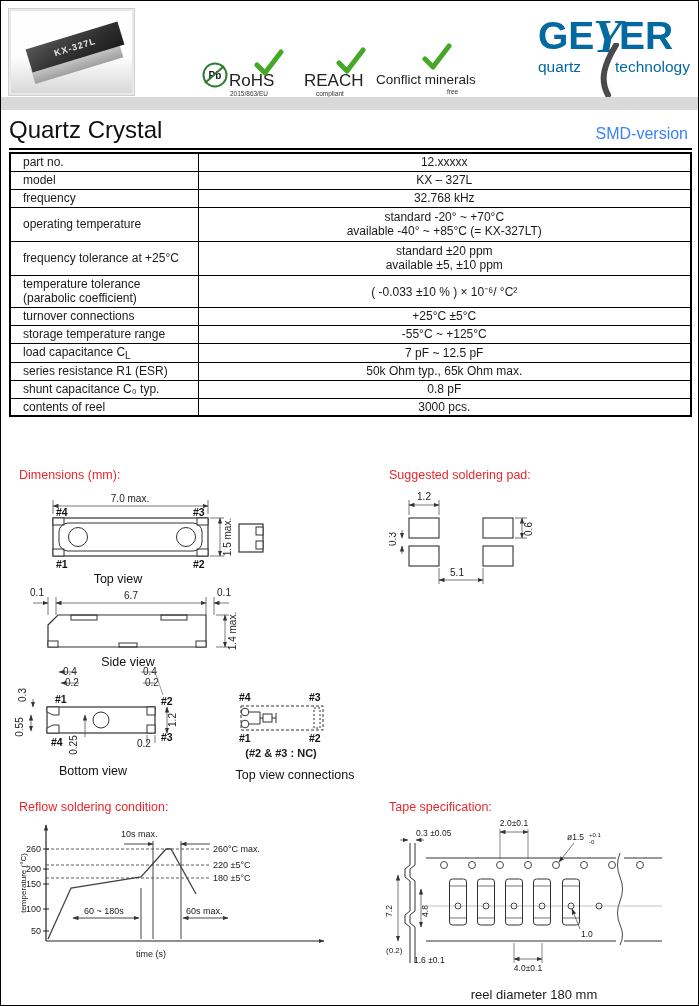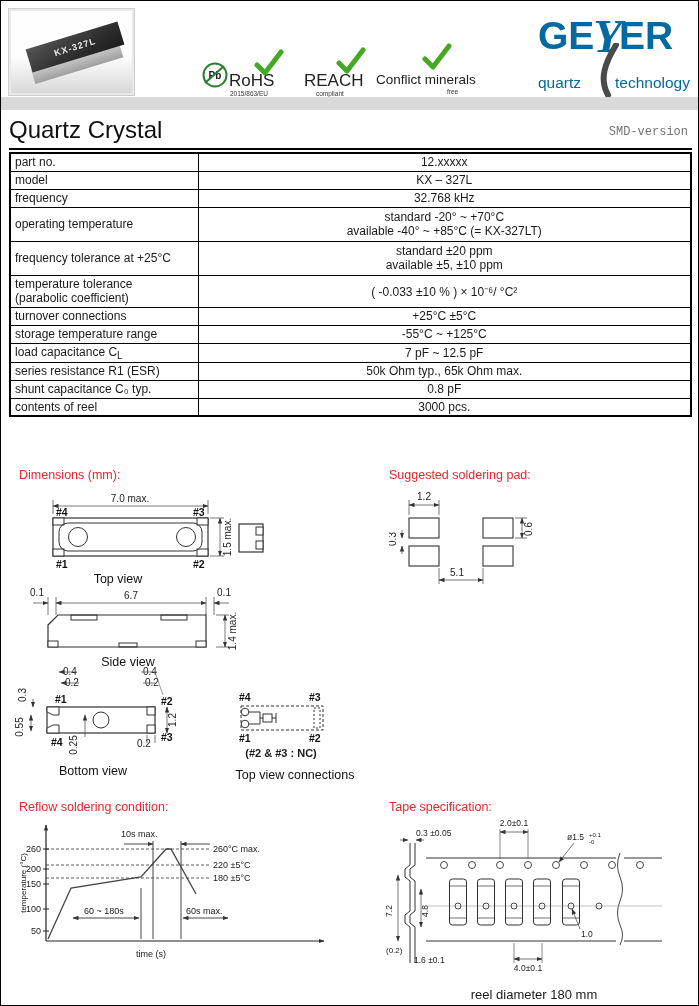--- a/index.html
+++ b/index.html
@@ -21,28 +21,28 @@
   .chip-body{left:16px;top:24px;width:96px;height:24px;background:linear-gradient(160deg,#555 0%,#2e2e2e 60%,#1c1c1c);
              transform:rotate(-17deg);color:#e8e8e8;font-size:9px;font-weight:bold;
              display:flex;align-items:center;justify-content:center;letter-spacing:1px;}
   .certs{font-size:17px;color:#222;}
   .cert-sub{font-size:6.5px;color:#333;}
   .band{left:0;top:96px;width:699px;height:13px;background:#d9d9d9;}
   .logo{right:6px;top:12px;width:154px;color:#0369a1;}
   .logo-word{font-size:39px;font-weight:bold;letter-spacing:0px;line-height:40px;white-space:nowrap;}
   .logo-y{font-family:"Liberation Serif",serif;font-style:italic;font-size:47px;display:inline-block;
           transform:translateY(3px);margin:0 -3px 0 -1px;}
-  .logo-sub{margin-top:18px;font-size:15.5px;display:flex;justify-content:space-between;padding-right:2px;}
+  .logo-sub{margin-top:2px;font-size:15.5px;display:flex;justify-content:space-between;padding-right:2px;}
   
   .title-main{left:8px;top:115px;font-size:24px;color:#101010;letter-spacing:0px;}
-  .title-right{right:10px;top:124px;font-size:12px;color:#737373;font-family:Liberation Mono, monospace;}
+  .title-right{right:10px;top:124px;font-size:16px;color:#3b82f6;}
   .title-rule{left:8px;top:147px;width:683px;height:0;border-top:2px solid #000;}
   
   .spec{left:8px;top:151px;width:683px;border-collapse:collapse;font-size:12px;}
-  .spec td{border:1px solid #000;padding:1px 4px;vertical-align:middle;}
+  .spec td{border:1px solid #000;padding:1px 12px;vertical-align:middle;}
   .spec{border:2px solid #000;}
   .spec td.lab{width:188px;text-align:left;}
   .spec td.val{text-align:center;}
   tr.h1{height:18px;} tr.h2{height:34px;} tr.h3{height:32px;}
   .redhead{color:#e8282d;font-size:12.5px;}
 </style>
 </head>
 <body>
 
 <div class="page">

